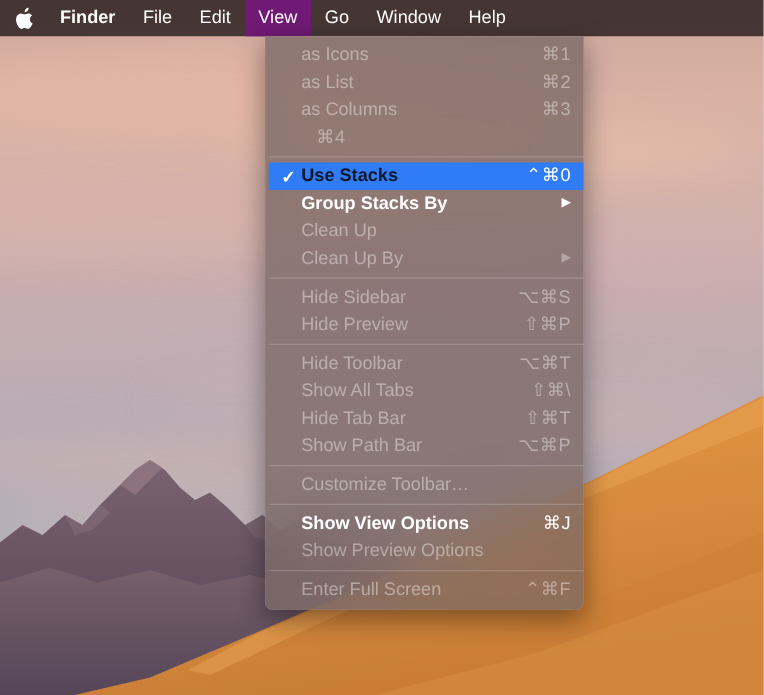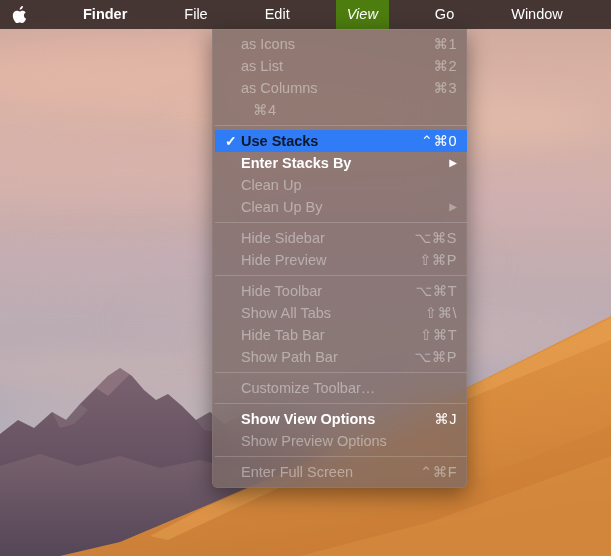--- a/index.html
+++ b/index.html
@@ -63,37 +63,35 @@
     position:absolute; right:0; bottom:0; width:611px; height:300px;
   }
   .dune svg { display:block; width:611px; height:300px; }
 
   
   .menubar {
     position:absolute; left:0; top:0; width:611px; height:29px;
     background:rgba(58,44,42,0.92);
     display:flex; align-items:center;
     z-index:30;
-    gap:35px;
   }
   .mb-item {
     height:29px;
     display:flex; align-items:center;
     padding:0 11px;
     color:#ffffff;
     font-size:14.5px;
     line-height:29px;
     white-space:nowrap;
   }
   .mb-apple { padding:0 10px 0 12px; }
   .mb-apple svg { display:block; }
   .mb-bold { font-weight:bold; }
   .mb-active {
-    background:#4d7c0f;
-    font-style:italic;
+    background:#701a75;
   }
 
   
   .menu {
     position:absolute;
     left:212px; top:29px;
     width:255px;
     padding:4px 0 5px 3px;
     border-radius:0 0 6px 6px;
     background:rgba(122,106,104,0.80);
@@ -266,21 +264,21 @@
         <span class="sc">⌘4</span>
       </div>
       <div class="menu-sep"></div>
       <div class="menu-row st-selected">
         <span class="chk">✓</span>
         <span class="lbl">Use Stacks</span>
         <span class="sc">⌃⌘0</span>
       </div>
       <div class="menu-row st-enabled">
         <span class="chk"></span>
-        <span class="lbl">Enter Stacks By</span>
+        <span class="lbl">Group Stacks By</span>
         <span class="arw">▶</span>
       </div>
       <div class="menu-row st-disabled">
         <span class="chk"></span>
         <span class="lbl">Clean Up</span>
       </div>
       <div class="menu-row st-disabled">
         <span class="chk"></span>
         <span class="lbl">Clean Up By</span>
         <span class="arw">▶</span>

